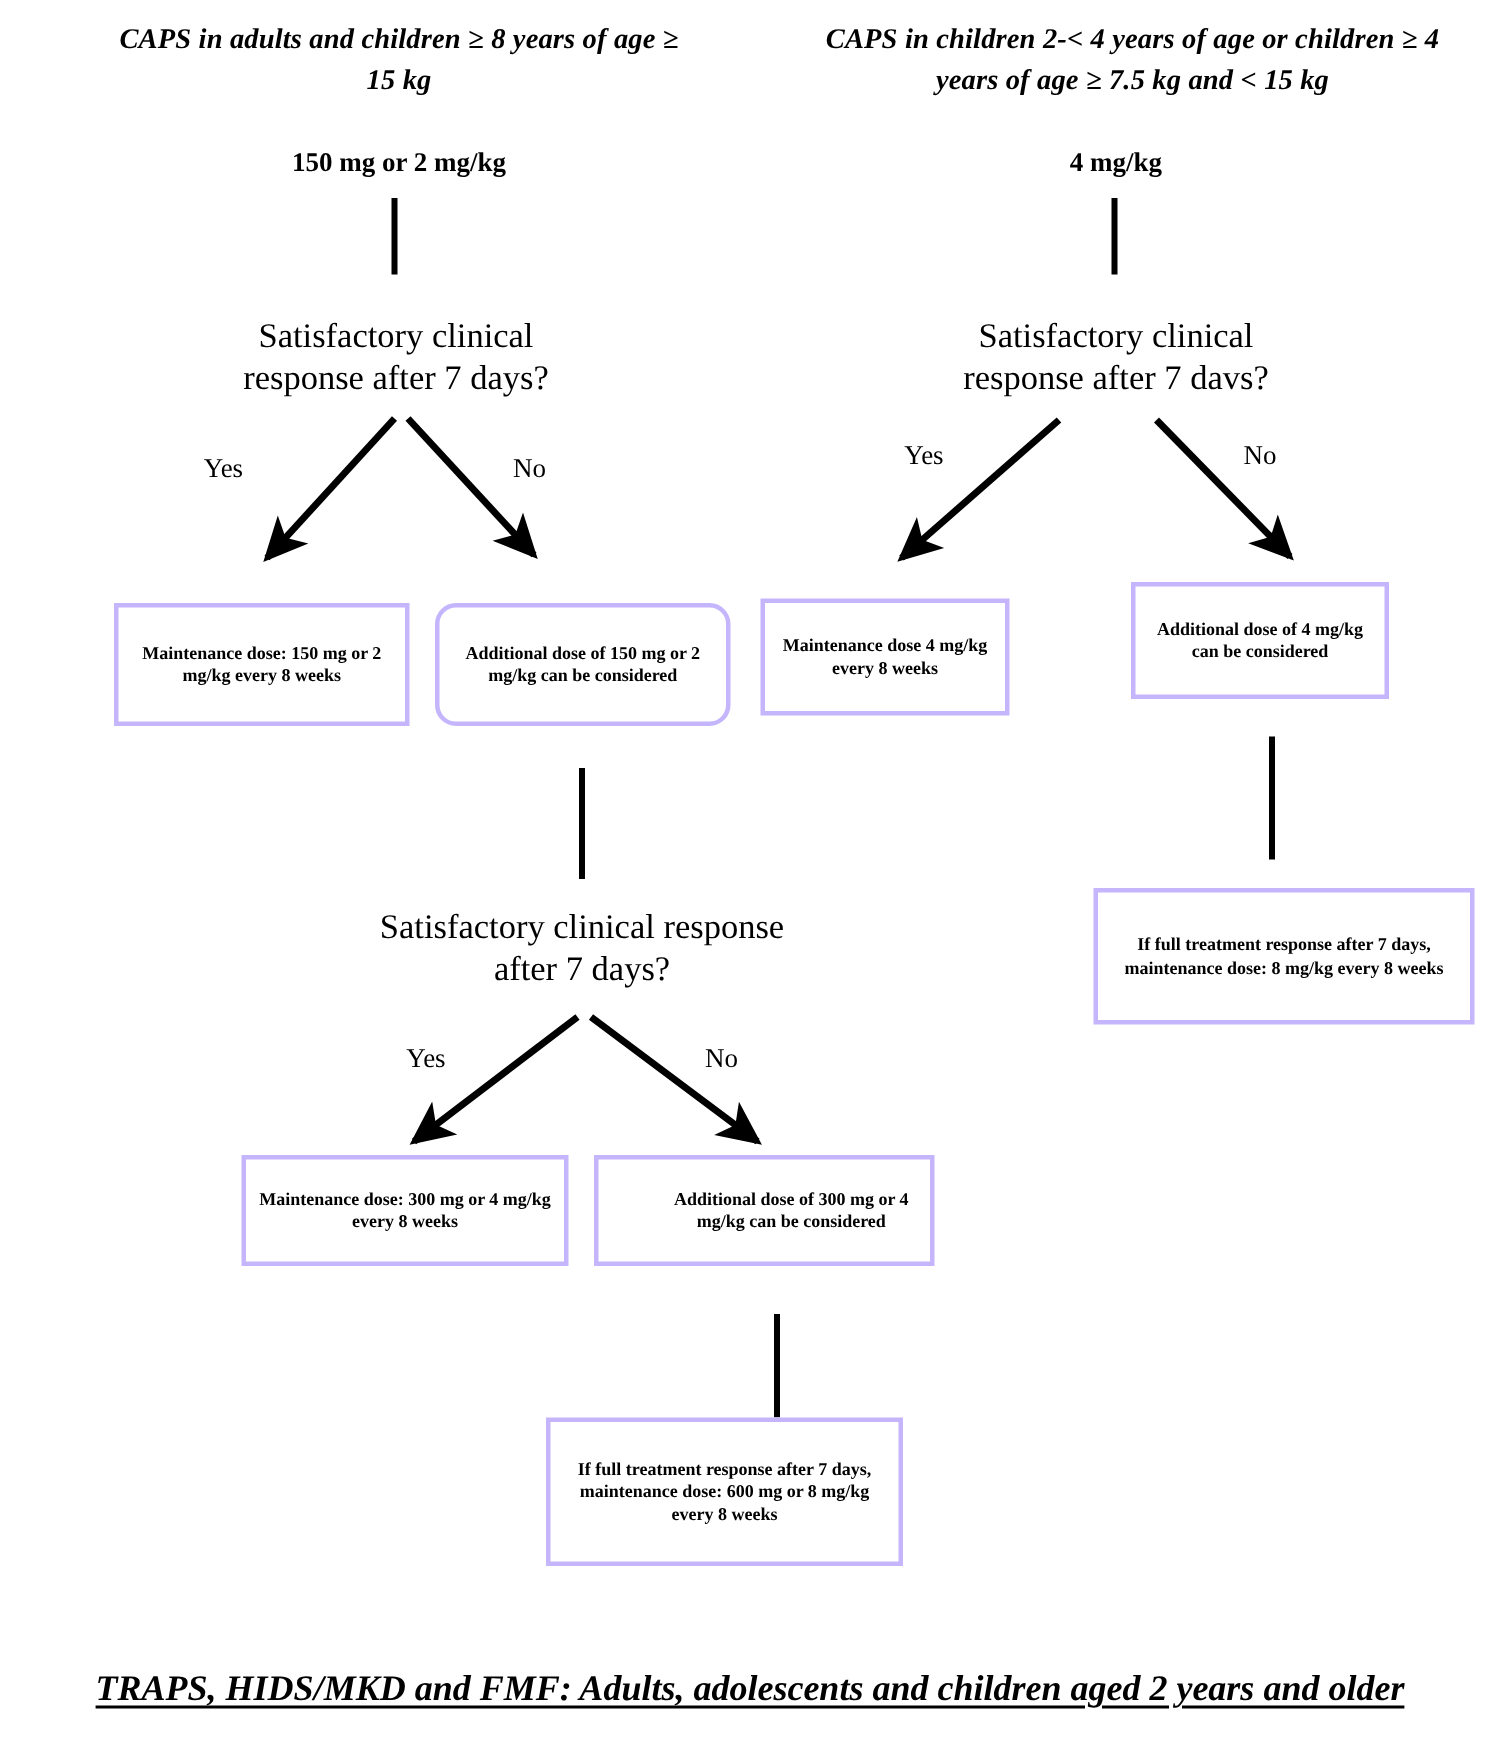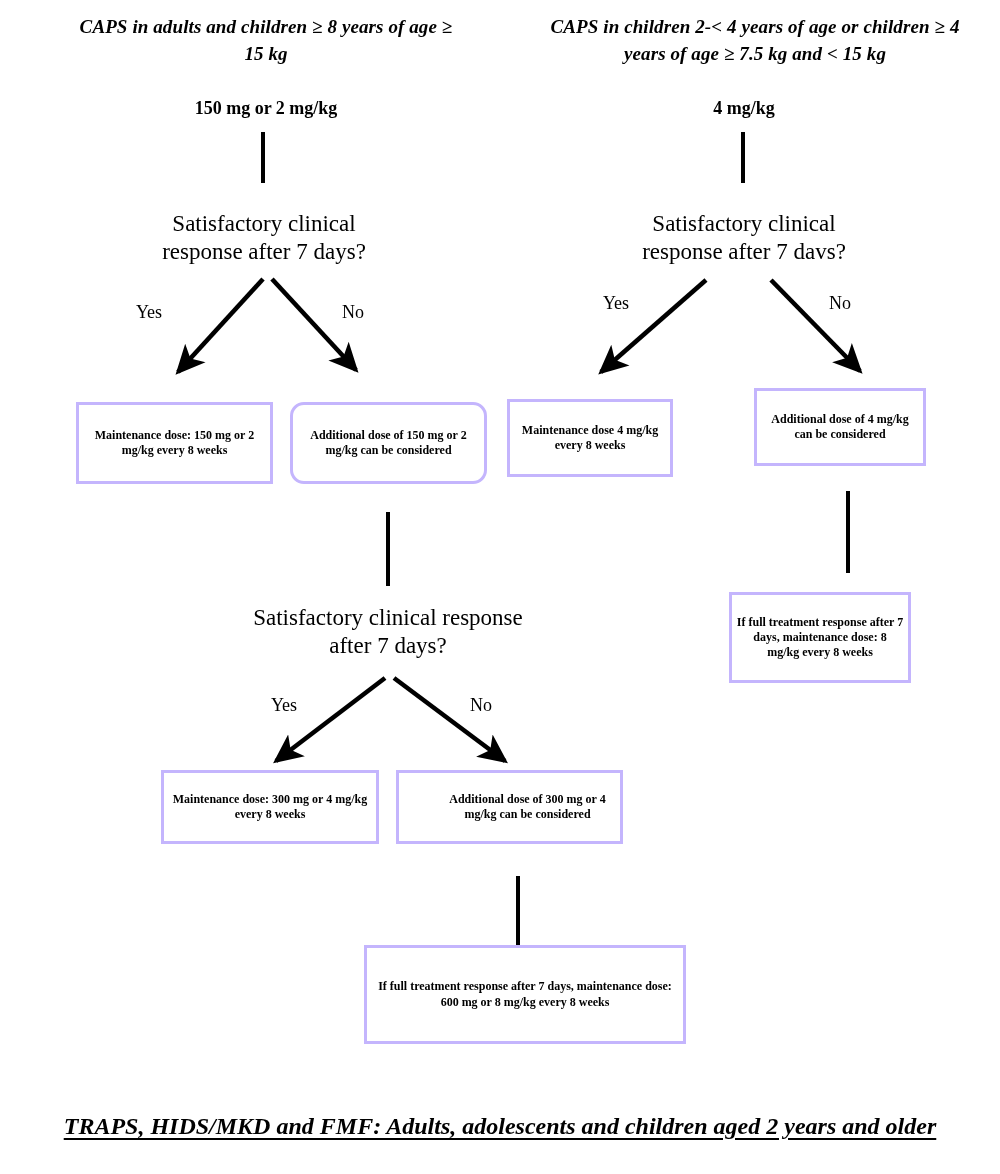--- a/index.html
+++ b/index.html
@@ -153,38 +153,38 @@
   </div>
 
   <div class="box" style="left:754px; top:388px; width:172px; height:78px;">
     <span class="box-text">Additional dose of 4 mg/kg can be considered</span>
   </div>
 
   <div class="vline" style="left:386px; top:512px; height:74px;"></div>
 
   <div class="vline" style="left:846px; top:491px; height:82px;"></div>
 
-  <div class="box" style="left:729px; top:592px; width:182px; height:91px;">
+  <div class="box" style="left:729px; top:592px; width:254px; height:91px;">
     <span class="box-text">If full treatment response after 7 days, maintenance dose: 8 mg/kg every 8 weeks</span>
   </div>
 
   <div class="decision" style="left:233px; top:604px; width:310px;">Satisfactory clinical response after 7 days?</div>
 
   <div class="branch-label" style="left:253px; top:695px; width:62px;">Yes</div>
   <div class="branch-label" style="left:453px; top:695px; width:56px;">No</div>
 
   <div class="box" style="left:161px; top:770px; width:218px; height:74px;">
     <span class="box-text">Maintenance dose: 300 mg or 4 mg/kg every 8 weeks</span>
   </div>
 
   <div class="box" style="left:396px; top:770px; width:227px; height:74px;padding-left:40px;">
     <span class="box-text">Additional dose of 300 mg or 4 mg/kg can be considered</span>
   </div>
 
   <div class="vline" style="left:516px; top:876px; height:69px;"></div>
 
-  <div class="box" style="left:364px; top:945px; width:322px; height:99px;">
+  <div class="box" style="left:364px; top:945px; width:238px; height:99px;">
     <span class="box-text">If full treatment response after 7 days, maintenance dose: 600 mg or 8 mg/kg every 8 weeks</span>
   </div>
 
   <div class="footer-caption" style="left:0px; top:1113px; width:1000px;">TRAPS, HIDS/MKD and FMF: Adults, adolescents and children aged 2 years and older</div>
 
 </div>
 
 </body></html>

